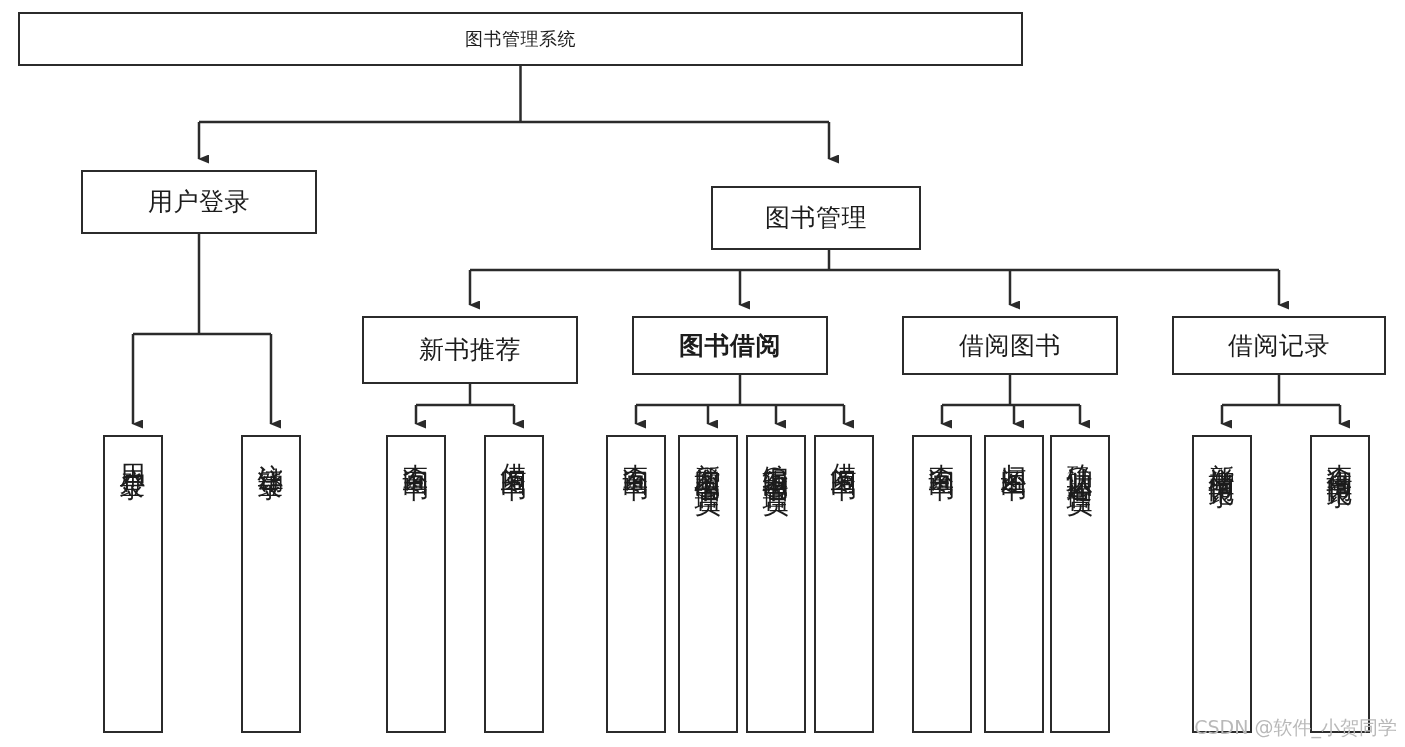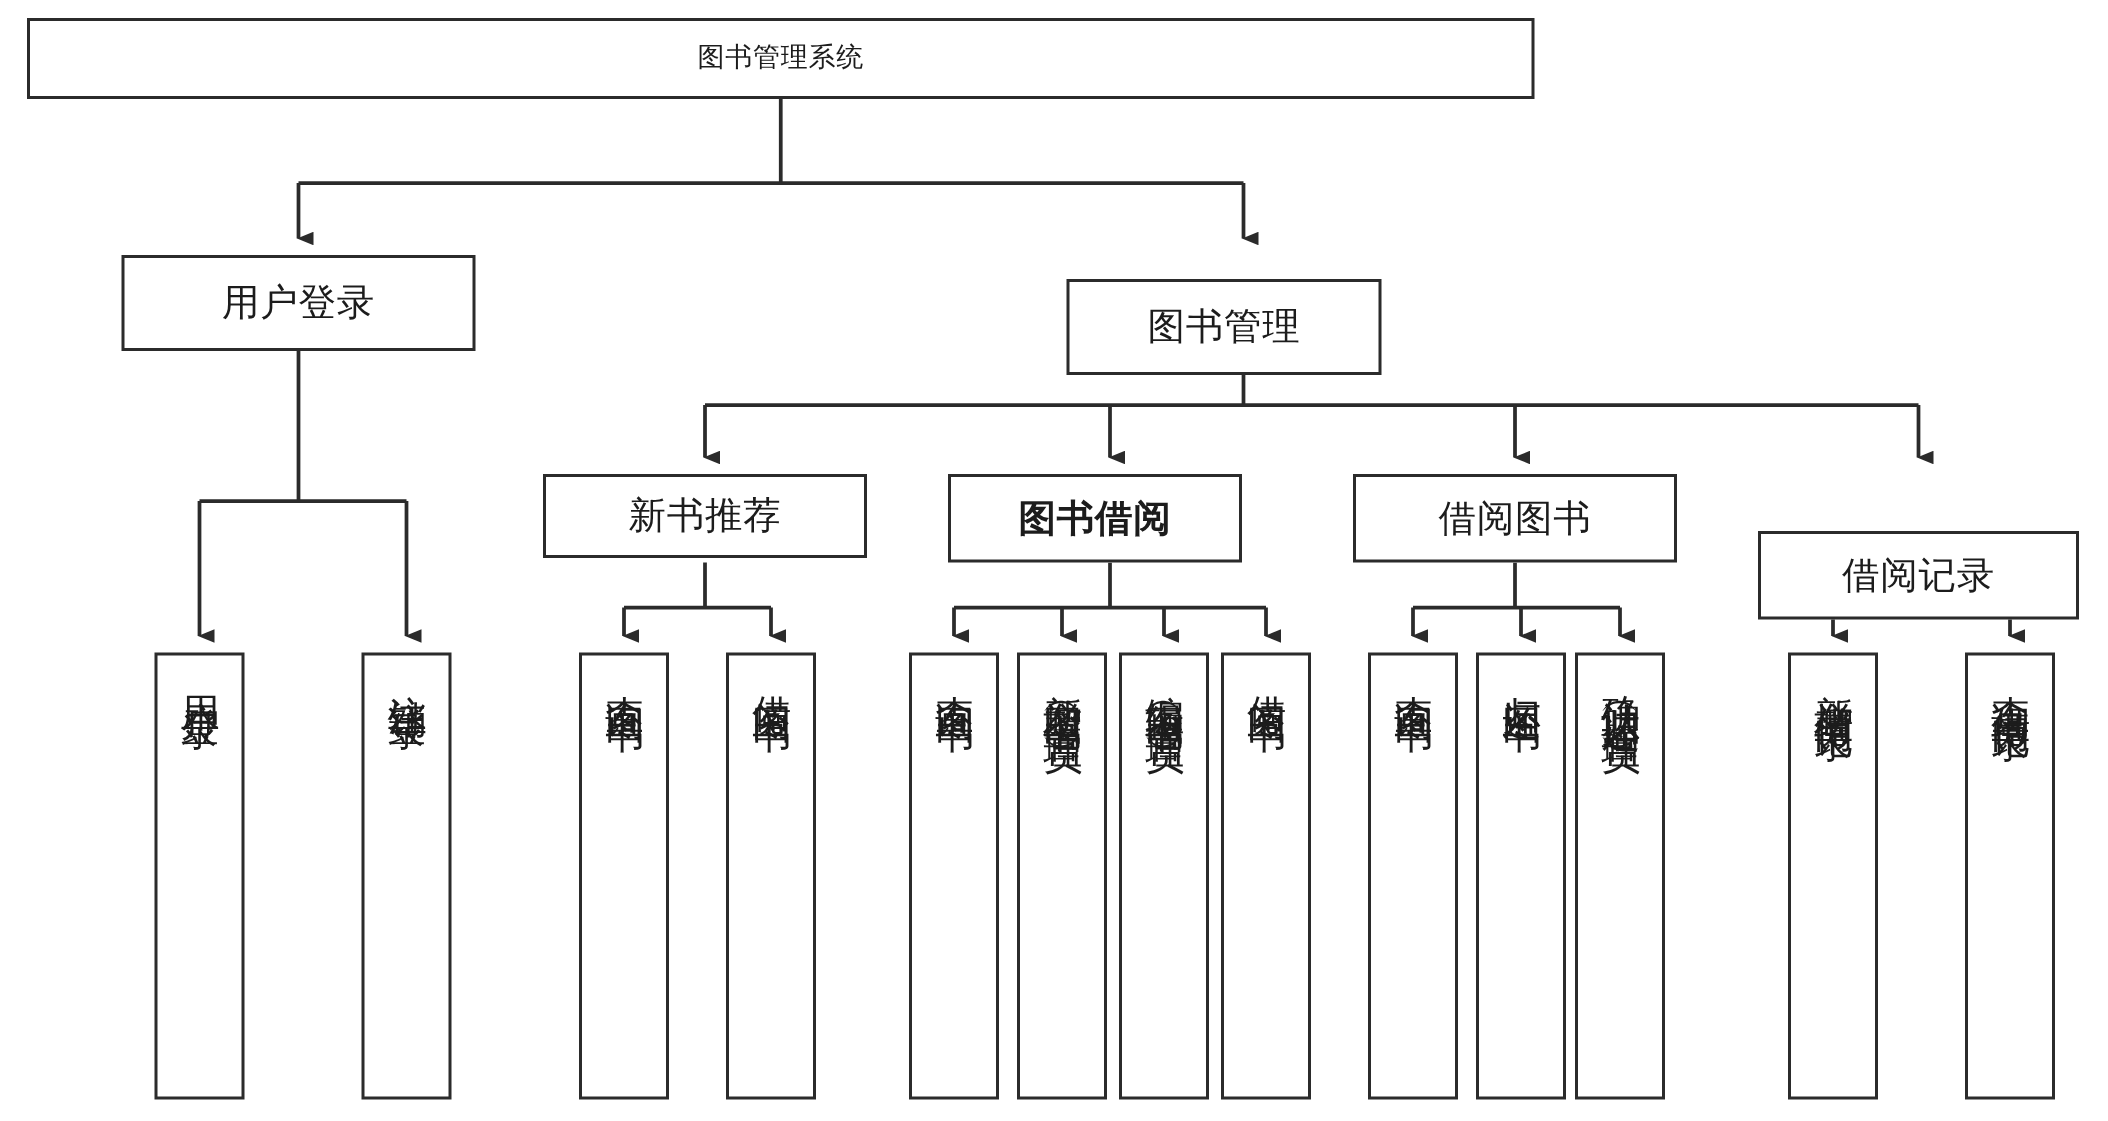--- a/index.html
+++ b/index.html
@@ -117,30 +117,30 @@
   <div id="nodes">
       <div class="node horizontal root" style="left: 18px; top: 12px; width: 1005px; height: 54px;">
         <span class="node-label">图书管理系统</span>
       </div>
       <div class="node horizontal" style="left: 81px; top: 170px; width: 236px; height: 64px;">
         <span class="node-label">用户登录</span>
       </div>
       <div class="node horizontal" style="left: 711px; top: 186px; width: 210px; height: 64px;">
         <span class="node-label">图书管理</span>
       </div>
-      <div class="node horizontal" style="left: 362px; top: 316px; width: 216px; height: 56px;">
+      <div class="node horizontal" style="left: 362px; top: 316px; width: 216px; height: 68px;">
         <span class="node-label">新书推荐</span>
       </div>
       <div class="node horizontal" style="left: 632px; top: 316px; width: 196px; height: 59px; font-weight: bold;">
         <span class="node-label">图书借阅</span>
       </div>
       <div class="node horizontal" style="left: 902px; top: 316px; width: 216px; height: 59px;">
         <span class="node-label">借阅图书</span>
       </div>
-      <div class="node horizontal" style="left: 1172px; top: 316px; width: 214px; height: 59px; margin-top: 38px;">
+      <div class="node horizontal" style="left: 1172px; top: 316px; width: 214px; height: 59px;">
         <span class="node-label">借阅记录</span>
       </div>
       <div class="node vertical" style="left: 103px; top: 435px; width: 60px; height: 298px;">
         <span class="node-label">用户登录</span>
       </div>
       <div class="node vertical" style="left: 241px; top: 435px; width: 60px; height: 298px;">
         <span class="node-label">注销登录</span>
       </div>
       <div class="node vertical" style="left: 386px; top: 435px; width: 60px; height: 298px;">
         <span class="node-label">查询图书</span>
@@ -170,13 +170,14 @@
         <span class="node-label">确认归还（管理员）</span>
       </div>
       <div class="node vertical" style="left: 1192px; top: 435px; width: 60px; height: 298px;">
         <span class="node-label">新增借阅记录</span>
       </div>
       <div class="node vertical" style="left: 1310px; top: 435px; width: 60px; height: 298px;">
         <span class="node-label">查询借阅记录</span>
       </div>
     </div>
 
+  <div id="watermark">CSDN @软件_小贺同学</div>
 </div>
 
 </body></html>

